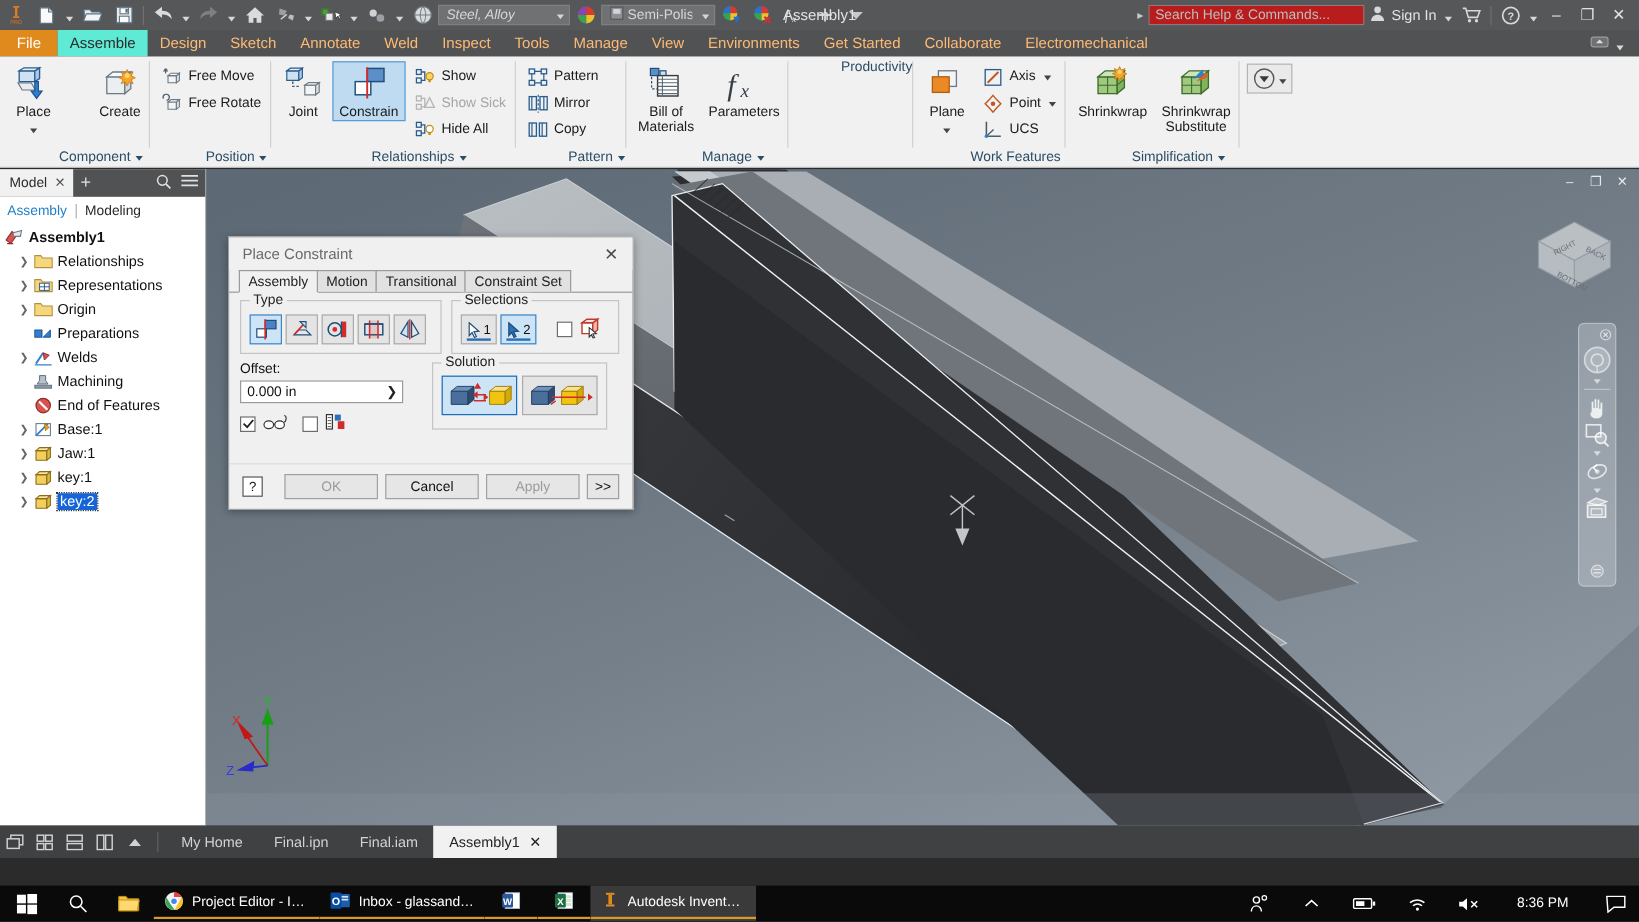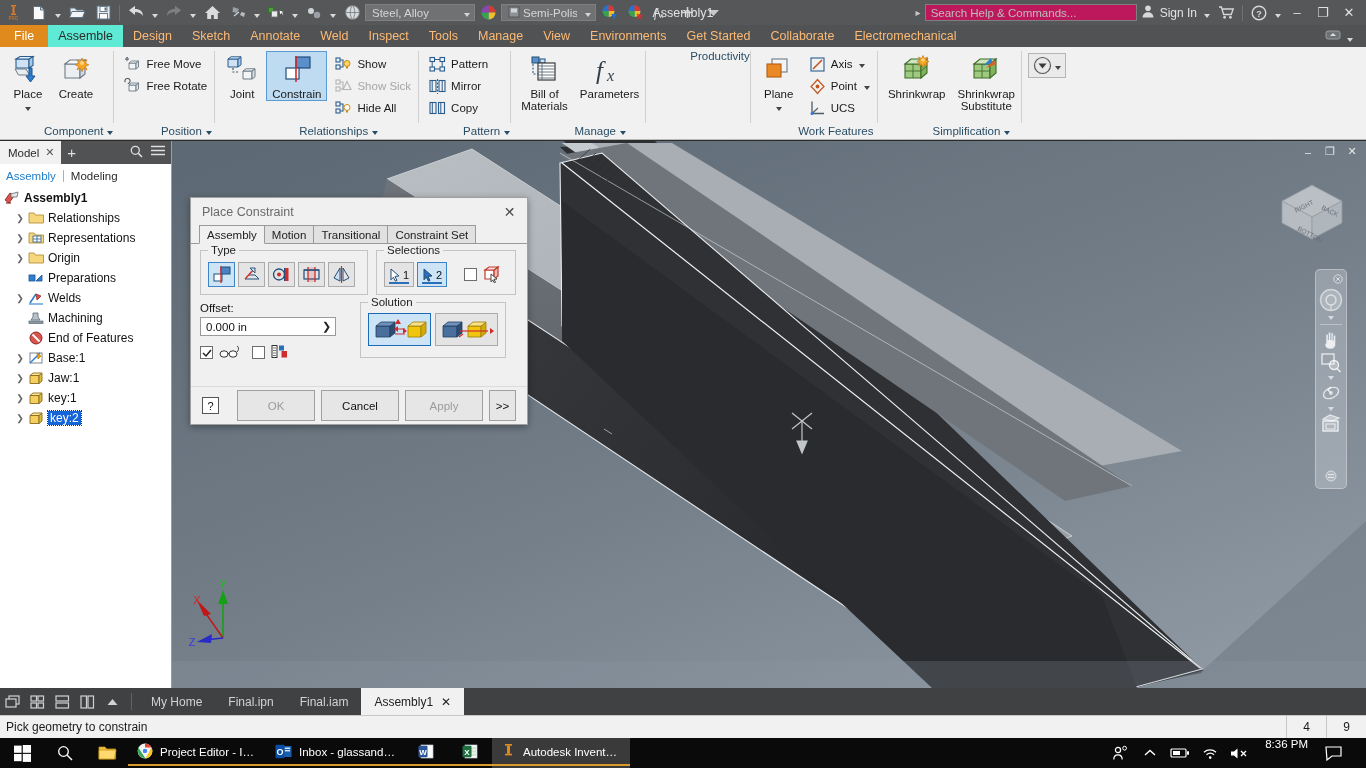--- a/index.html
+++ b/index.html
@@ -27,21 +27,21 @@
     height:17px; background:#6f7173; border:1px solid #7d7f81;
     display:flex; align-items:center; padding:0 4px 0 6px; color:#d6d6d6;
     font-size:11.5px; min-width:0;
   }
   .matbox .mtxt { overflow:hidden; white-space:nowrap; }
   .matbox .mcar { margin-left:auto; padding-left:8px; }
   .matbox .mcar:after { content:""; display:inline-block; border-left:3.5px solid transparent; border-right:3.5px solid transparent; border-top:4px solid #d6d6d6; }
   .apptitle { position:absolute; left:0; right:0; text-align:center; font-size:12.5px; color:#e3e3e3; pointer-events:none; }
   .titleright { margin-left:auto; display:flex; align-items:center; height:25px; padding-right:4px; position:relative; z-index:3;}
   .searchbox {
-    width:212px; height:17px; background:#be185d; border:1px solid #7d7f81;
+    width:180px; height:17px; background:#b91c1c; border:1px solid #7d7f81;
     color:#bdbdbd; font-size:11.5px; padding:0 5px; display:flex; align-items:center;
     overflow:hidden; white-space:nowrap;
   }
   .signin { display:flex; align-items:center; gap:5px; font-size:12px; color:#e3e3e3; padding:0 4px; }
   .wbtn { width:26px; height:25px; display:flex; align-items:center; justify-content:center; font-size:13px; color:#e0e0e0; }
 
   
   .ribtabs {
     position:absolute; left:0; top:25px; width:1366px; height:22px;
     background:#505254; display:flex; align-items:stretch; font-size:12.5px;
@@ -179,21 +179,21 @@
   .offinput .gt { margin-left:auto; width:17px; height:17px; display:flex; align-items:center; justify-content:center; font-size:11px; color:#222;}
   .solbox { display:flex; gap:4px; }
   .solbtn { width:63px; height:33px; border:1px solid #ababab; background:#e4e4e4; display:flex; align-items:center; justify-content:center;}
   .solbtn.on { background:#cde4f7; border-color:#1a6bb8; }
   .dlg-footer {
     position:absolute; left:0; right:0; bottom:0; height:38px;
     display:flex; align-items:center; padding:0 11px; gap:6px; border-top:1px solid #dcdcdc;
   }
   .helpb { width:17px; height:17px; border:1px solid #555; background:#fff; display:flex; align-items:center; justify-content:center; font-size:11px; color:#111; position:relative;}
   .fbtn {
-    height:31px; min-width:78px; border:1px solid #a0a0a0; background:#e6e6e6;
+    height:21px; min-width:78px; border:1px solid #a0a0a0; background:#e6e6e6;
     display:flex; align-items:center; justify-content:center; font-size:11.5px; color:#111;
   }
   .fbtn.dis { color:#9b9b9b; }
   .fbtn.small { min-width:27px; }
 
   
   .tabbar {
     position:absolute; left:0; top:688px; width:1366px; height:27px;
     background:#3f4143; display:flex; align-items:center; font-size:12px;
   }
@@ -223,21 +223,21 @@
   .tkstart { width:44px; height:30px; display:flex; align-items:center; justify-content:center;}
   .tksearch { width:42px; height:30px; display:flex; align-items:center; justify-content:center;}
   .tkicon { width:42px; height:30px; display:flex; align-items:center; justify-content:center;}
   .tkapp {
     height:30px; display:flex; align-items:center; gap:7px; padding:0 9px; max-width:138px;
     border-bottom:2px solid transparent; position:relative; white-space:nowrap; overflow:hidden;
   }
   .tkapp .tkl { overflow:hidden; text-overflow:ellipsis; font-size:11.5px; }
   .tkapp.run:after { content:""; position:absolute; left:0; right:0; bottom:0; height:2px; background:#d99a2b; }
   .tkapp.active { background:#3a3a3a; }
-  .tray { margin-left:auto; display:flex; align-items:flex-start; gap:4px; padding-right:20px; }
+  .tray { margin-left:auto; display:flex; align-items:center; gap:18px; padding-right:7px; }
   .trayi { width:26px; height:30px; display:flex; align-items:center; justify-content:center; }
   .traytime { padding:0 8px; font-size:11.5px; }
   .tkapp.narrow { max-width:44px; padding:0 14px; }
 </style>
 </head>
 <body>
 
 <div id="app">
 
   <div class="titlebar">
@@ -312,21 +312,21 @@
             <circle cx="11" cy="10" r="3.2" fill="#9aa0a5"></circle>
           </svg>
       </div>
       <div class="qarrow"></div>
       <div class="qbtn">
         <svg width="17" height="17" viewBox="0 0 17 17">
             <circle cx="8.5" cy="8.5" r="7" fill="#d7dadd" stroke="#6f7579"></circle>
             <path d="M1.5 8.5h14M8.5 1.5c3 3 3 11 0 14M8.5 1.5c-3 3-3 11 0 14" stroke="#6f7579" fill="none" stroke-width="0.8"></path>
           </svg>
       </div>
-      <div class="matbox" style="width:110px;">
+      <div class="matbox" style="width:110px;font-style:italic;">
         <span class="mtxt">Steel, Alloy</span>
         <span class="mcar"></span>
       </div>
       <div class="qbtn">
         <svg width="17" height="17" viewBox="0 0 17 17">
             <circle cx="8.5" cy="8.5" r="7" fill="#2a72c9"></circle>
             <path d="M8.5 1.5 A7 7 0 0 1 15.5 8.5 L8.5 8.5Z" fill="#d93a2f"></path>
             <path d="M8.5 8.5 L15.5 8.5 A7 7 0 0 1 8.5 15.5Z" fill="#f0c02b"></path>
             <path d="M8.5 8.5 L8.5 15.5 A7 7 0 0 1 1.5 8.5Z" fill="#3aa34a"></path>
             <path d="M8.5 8.5 L1.5 8.5 A7 7 0 0 1 8.5 1.5Z" fill="#8e44ad"></path>
@@ -436,21 +436,21 @@
             <path d="M5 7l3-3 3 3" fill="#dcdcdc"></path>
           </svg>
       </span>
       <span class="qarrow"></span>
     </div>
   </div>
 
   <div class="ribbon">
 
     <div class="panel">
-      <div class="row" style="padding-left:4px;">
+      <div class="row" style="padding-left:4px;gap:24px;">
         <div class="bigbtn">
           <span class="ico">
             <svg width="32" height="30" viewBox="0 0 32 30">
               <path d="M4 4h13v9h-13z" fill="#cfe2f3" stroke="#2a5d8f" stroke-width="1.1"></path>
               <path d="M17 4l4-2.5v9l-4 2.5z" fill="#a9c9e8" stroke="#2a5d8f" stroke-width="1.1"></path>
               <path d="M4 4l4-2.5h13l-4 2.5z" fill="#e4eef8" stroke="#2a5d8f" stroke-width="1.1"></path>
               <path d="M3 14h11l3.5 6h-11z" fill="#e9edf0" stroke="#6d7a85" stroke-width="1"></path>
               <path d="M20 13v8h3l-4.5 6-4.5-6h3v-8z" fill="#2f7fd0" stroke="#1c5390" stroke-width="1"></path>
             </svg>
           </span>
@@ -1354,26 +1354,20 @@
     <div class="tbsep"></div>
     <div class="doctab">My Home</div>
     <div class="doctab">Final.ipn</div>
     <div class="doctab">Final.iam</div>
     <div class="doctab on">
       <span>Assembly1</span>
       <span class="dx">✕</span>
     </div>
   </div>
 
-  <div class="statusbar">
-    <span class="msg">Pick geometry to constrain</span>
-    <span style="flex:1"></span>
-    <span class="stcell">4</span>
-    <span class="stcell">9</span>
-  </div>
 
   <div class="taskbar">
     <div class="tkstart">
       <svg width="17" height="17" viewBox="0 0 17 17">
           <rect x="0" y="0.6" width="7.6" height="7.2" fill="#fff"></rect>
           <rect x="8.8" y="0" width="8.2" height="7.8" fill="#fff"></rect>
           <rect x="0" y="9" width="7.6" height="7.2" fill="#fff"></rect>
           <rect x="8.8" y="8.9" width="8.2" height="8" fill="#fff"></rect>
         </svg>
     </div>

